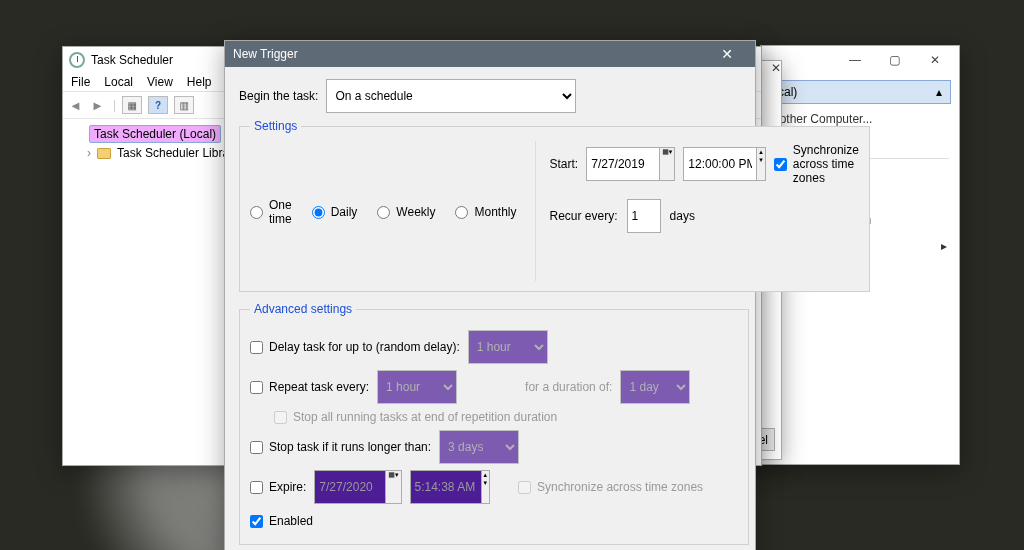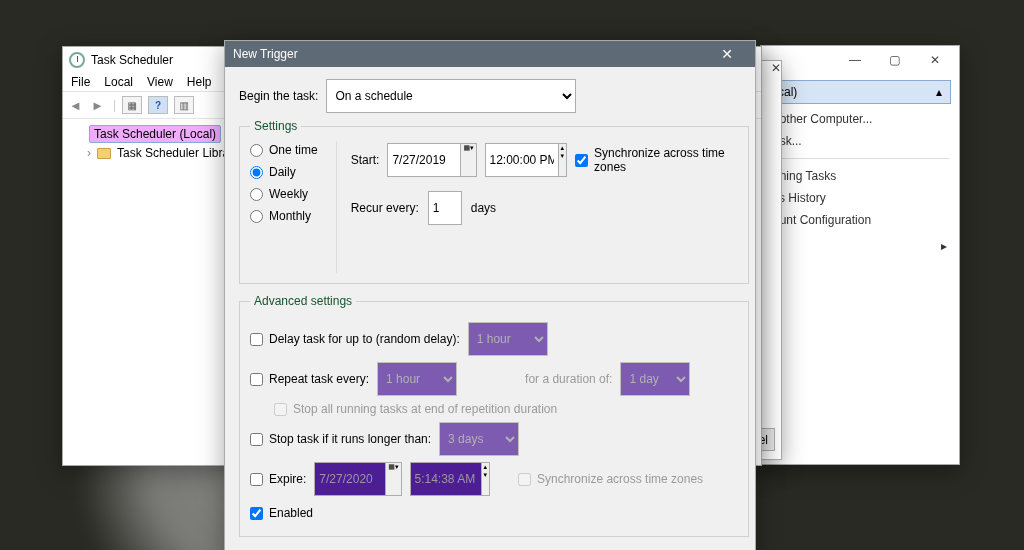--- a/index.html
+++ b/index.html
@@ -33,22 +33,22 @@
   .fic { width:14px; height:11px; background:#f3cf72; border:1px solid #c9a13d; border-radius:1px; }
 
   
   .dlg { left:224px; top:40px; width:532px; background:#f0f0f0; }
   .dlg .title { height:26px; background:#5e6a76; color:#fff; display:flex; align-items:center; padding:0 8px; justify-content:space-between;}
   .dlg .body { padding:10px 6px 14px 14px; }
   .row { display:flex; align-items:center; gap:8px; margin:2px 0; }
   select.combo, input.txt { background:#fff; border:1px solid #adadad; padding:2px 4px; height:34px; }
   select.combo[disabled], input.txt[disabled] { color:#999; background:#4c1d95;}
   fieldset { border:1px solid #d0d0d0; margin:6px 0 10px 0; padding:8px 10px 10px 10px; background:#f0f0f0;}
-  legend { padding:0 4px; color:#14532d; }
-  .radios { display:flex; flex-direction:column; gap:8px; padding-top:2px;}
+  legend { padding:0 4px; color:#1d4ed8; }
+  .radios { display:flex; flex-direction:row; gap:20px; padding-top:2px;}
   .radiolabel, .chklabel { display:flex; align-items:center; gap:6px; }
   .settingsInner { display:flex; gap:18px; }
   .spin { display:inline-flex; align-items:stretch; }
   .spin .btns { display:flex; flex-direction:column; border:1px solid #adadad; border-left:none;}
   .spin .btns span{ font-size:7px; line-height:8px; padding:0 2px; background:#eee;}
   .adv .row { margin:6px 0; }
   .greyed { color:#9a9a9a; }
   .dlg .footer { display:flex; justify-content:flex-end; gap:10px; padding-top:14px;}
   button.btn { min-width:72px; height:23px; background:#e9e9e9; border:1px solid #adadad; }
   button.btn.primary { border:2px solid #2f6fb0; background:#c2410c; }

